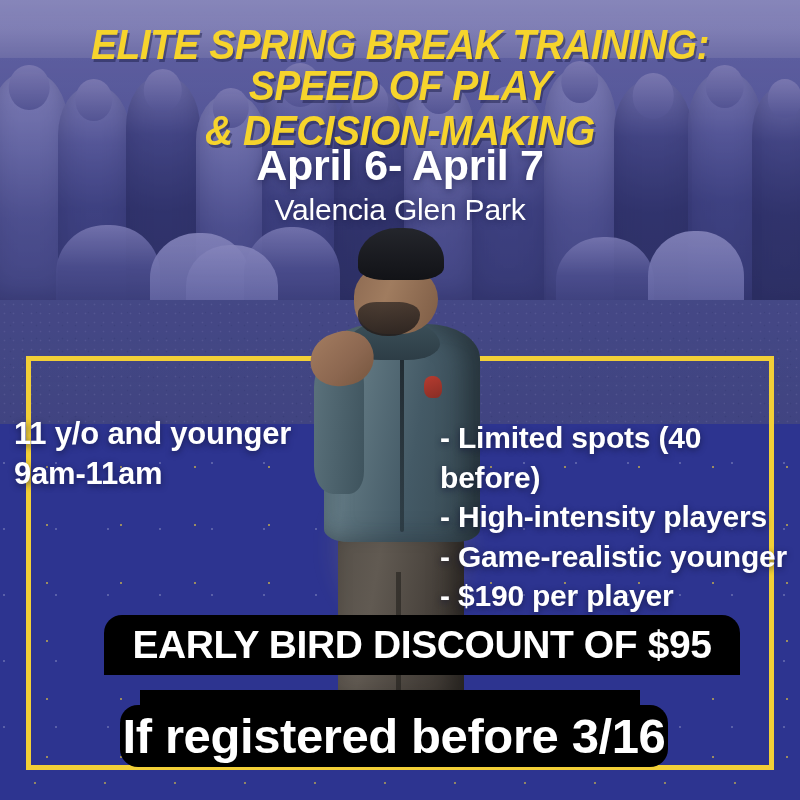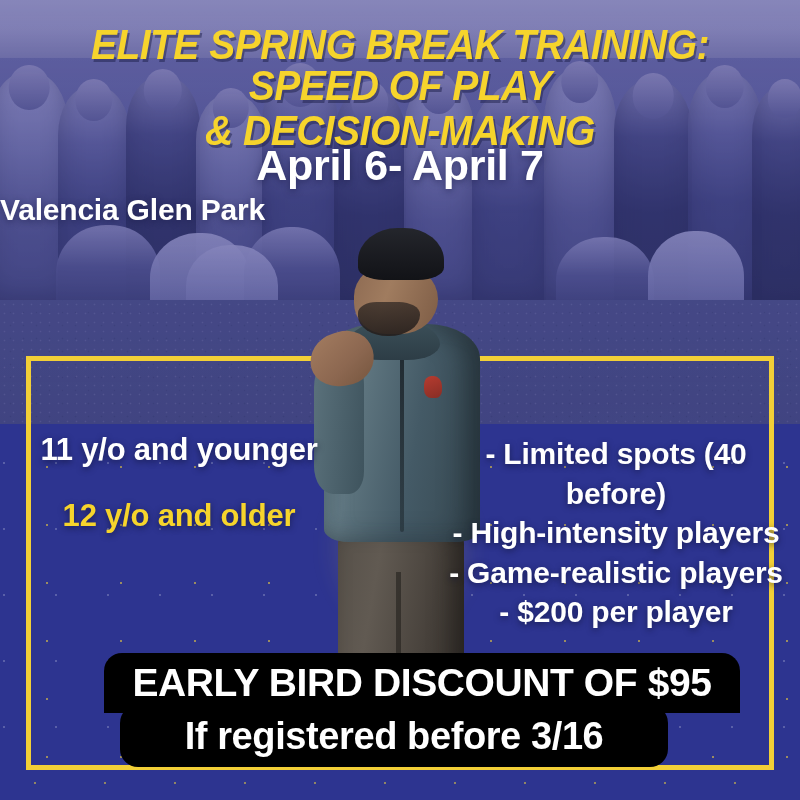--- a/index.html
+++ b/index.html
@@ -260,22 +260,23 @@
     font-size: 43px;
     line-height: 1.02;
     letter-spacing: -0.3px;
     text-shadow: 0 2px 7px rgba(24,26,66,.55);
   }
   .subplace {
     position: absolute;
     left: 0; right: 0;
     top: 193px;
     z-index: 8;
+    text-align: center;
     color: #ffffff;
-    font-weight: 700;
+    font-weight: 400;
     font-size: 30px;
     letter-spacing: -0.2px;
     text-shadow: 0 2px 7px rgba(24,26,66,.55);
   }
 
   
   .frame {
     position: absolute;
     left: 26px;
     top: 356px;
@@ -318,25 +319,24 @@
     position: absolute;
     inset: 0;
     background-image: radial-gradient(circle, rgba(246,214,58,.5) 0.9px, transparent 1.4px);
     background-size: 70px 26px;
   }
 
   
   .col {
     position: absolute;
     z-index: 7;
-    text-align: center;
+    text-align: left;
     font-weight: 800;
     letter-spacing: -0.2px;
     text-shadow: 0 2px 6px rgba(16,18,54,.65);
-    margin-top: 16px;
   }
   .col-left {
     left: 14px;
     top: 414px;
     width: 330px;
   }
   .col-right {
     left: 440px;
     top: 418px;
     width: 352px;
@@ -360,34 +360,34 @@
     color: #ffffff;
     font-weight: 800;
     text-align: center;
     display: flex;
     align-items: center;
     justify-content: center;
     white-space: nowrap;
   }
   .banner-1 {
     left: 104px;
-    top: 653px;
+    top: 615px;
     width: 636px;
     height: 60px;
     border-radius: 18px 18px 0 0;
     font-size: 39px;
     letter-spacing: -0.4px;
   }
   .banner-2 {
     left: 120px;
     top: 705px;
     width: 548px;
     height: 62px;
     border-radius: 18px;
-    font-size: 38px;
+    font-size: 49px;
     letter-spacing: -0.4px;
   }
   .banner-join {
     position: absolute;
     z-index: 8;
     left: 140px;
     top: 690px;
     width: 500px;
     height: 40px;
     background: #000;
@@ -476,31 +476,31 @@
     <div class="collar"></div>
     <div class="face"></div>
     <div class="beard"></div>
     <div class="beanie"></div>
     <div class="hands"></div>
   </div>
 
   <div class="col col-left">
     <div class="grp white">
       <div class="ln">11 y/o and younger</div>
+      <div class="ln">9am-11am</div>
     </div>
     <div class="grp yellow">
-      <div class="ln">12 y/o and older</div>
     </div>
   </div>
 
   <div class="col col-right bullets">
     <div class="b">- Limited spots (40</div>
     <div class="b">before)</div>
     <div class="b">- High-intensity players</div>
-    <div class="b">- Game-realistic players</div>
-    <div class="b">- $200 per player</div>
+    <div class="b">- Game-realistic younger</div>
+    <div class="b">- $190 per player</div>
   </div>
 
   <div class="banner-join"></div>
   <div class="banner banner-1">EARLY BIRD DISCOUNT OF $95</div>
   <div class="banner banner-2">If registered before 3/16</div>
 
 </div>
 
 </body></html>

